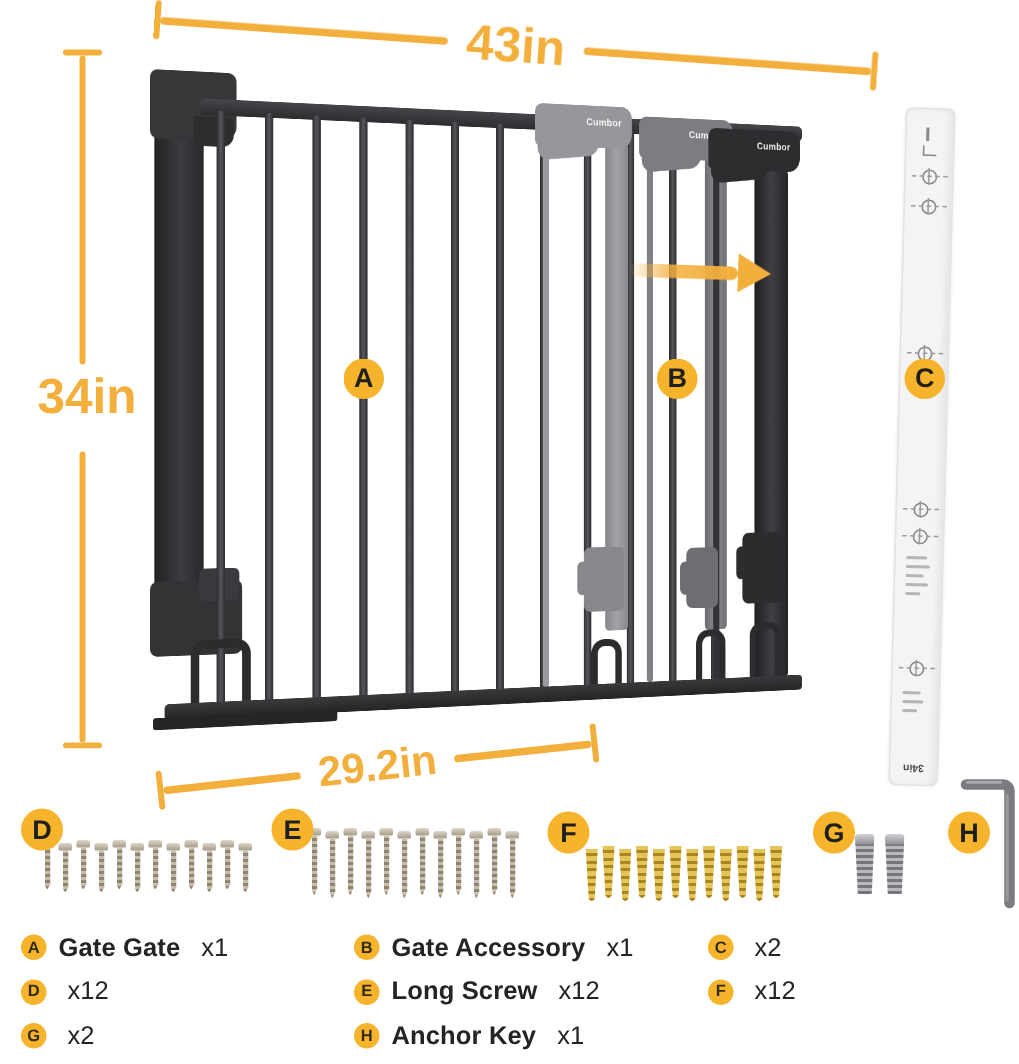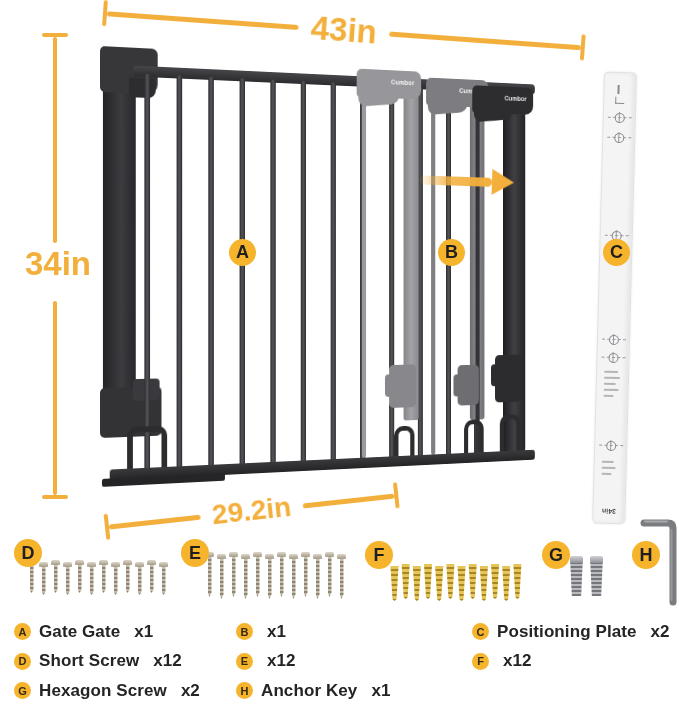--- a/index.html
+++ b/index.html
@@ -96,21 +96,21 @@
   #short-screws{left:27px;top:560px;width:141px;justify-content:space-between;}
   #long-screws{left:205px;top:552px;width:141px;justify-content:space-between;}
   #anchors{left:390px;top:564px;width:132px;justify-content:space-between;}
   #hex-screws{left:570px;top:556px;gap:7px;}
 
   
   .plist{position:absolute;left:14px;top:617px;width:660px;display:grid;grid-template-columns:222px 236px 1fr;grid-auto-rows:29.5px;align-items:center;z-index:5;}
   .pitem{display:flex;align-items:center;}
   .lbadge{width:17px;height:17px;border-radius:50%;background:var(--badge,#F6B32C);color:#332b14;font-size:11px;font-weight:bold;display:inline-flex;align-items:center;justify-content:center;flex:0 0 auto;}
   .pname{font-size:17px;font-weight:600;color:#242424;margin-left:8px;white-space:nowrap;letter-spacing:0.1px;}
-  .pqty{font-size:17px;font-weight:700;color:#242424;margin-left:14px;white-space:nowrap;}
+  .pqty{font-size:17px;font-weight:400;color:#242424;margin-left:14px;white-space:nowrap;}
 </style>
 </head>
 <body>
 
 <div class="canvas">
 
   <div class="dim dim-top">
     <span class="tick"></span>
     <span class="line"></span>
     <span class="num">43in</span>
@@ -350,43 +350,42 @@
     </div>
 
   <div class="plist">
     <div class="pitem">
       <span class="lbadge">A</span>
       <span class="pname">Gate Gate</span>
       <span class="pqty">x1</span>
     </div>
     <div class="pitem">
       <span class="lbadge">B</span>
+      <span class="pname">Gate Accessory</span>
       <span class="pqty">x1</span>
     </div>
     <div class="pitem">
       <span class="lbadge">C</span>
-      <span class="pname">Positioning Plate</span>
       <span class="pqty">x2</span>
     </div>
     <div class="pitem">
       <span class="lbadge">D</span>
-      <span class="pname">Short Screw</span>
       <span class="pqty">x12</span>
     </div>
     <div class="pitem">
       <span class="lbadge">E</span>
+      <span class="pname">Long Screw</span>
       <span class="pqty">x12</span>
     </div>
     <div class="pitem">
       <span class="lbadge">F</span>
       <span class="pqty">x12</span>
     </div>
     <div class="pitem">
       <span class="lbadge">G</span>
-      <span class="pname">Hexagon Screw</span>
       <span class="pqty">x2</span>
     </div>
     <div class="pitem">
       <span class="lbadge">H</span>
       <span class="pname">Anchor Key</span>
       <span class="pqty">x1</span>
     </div>
   </div>
 
 </div>

